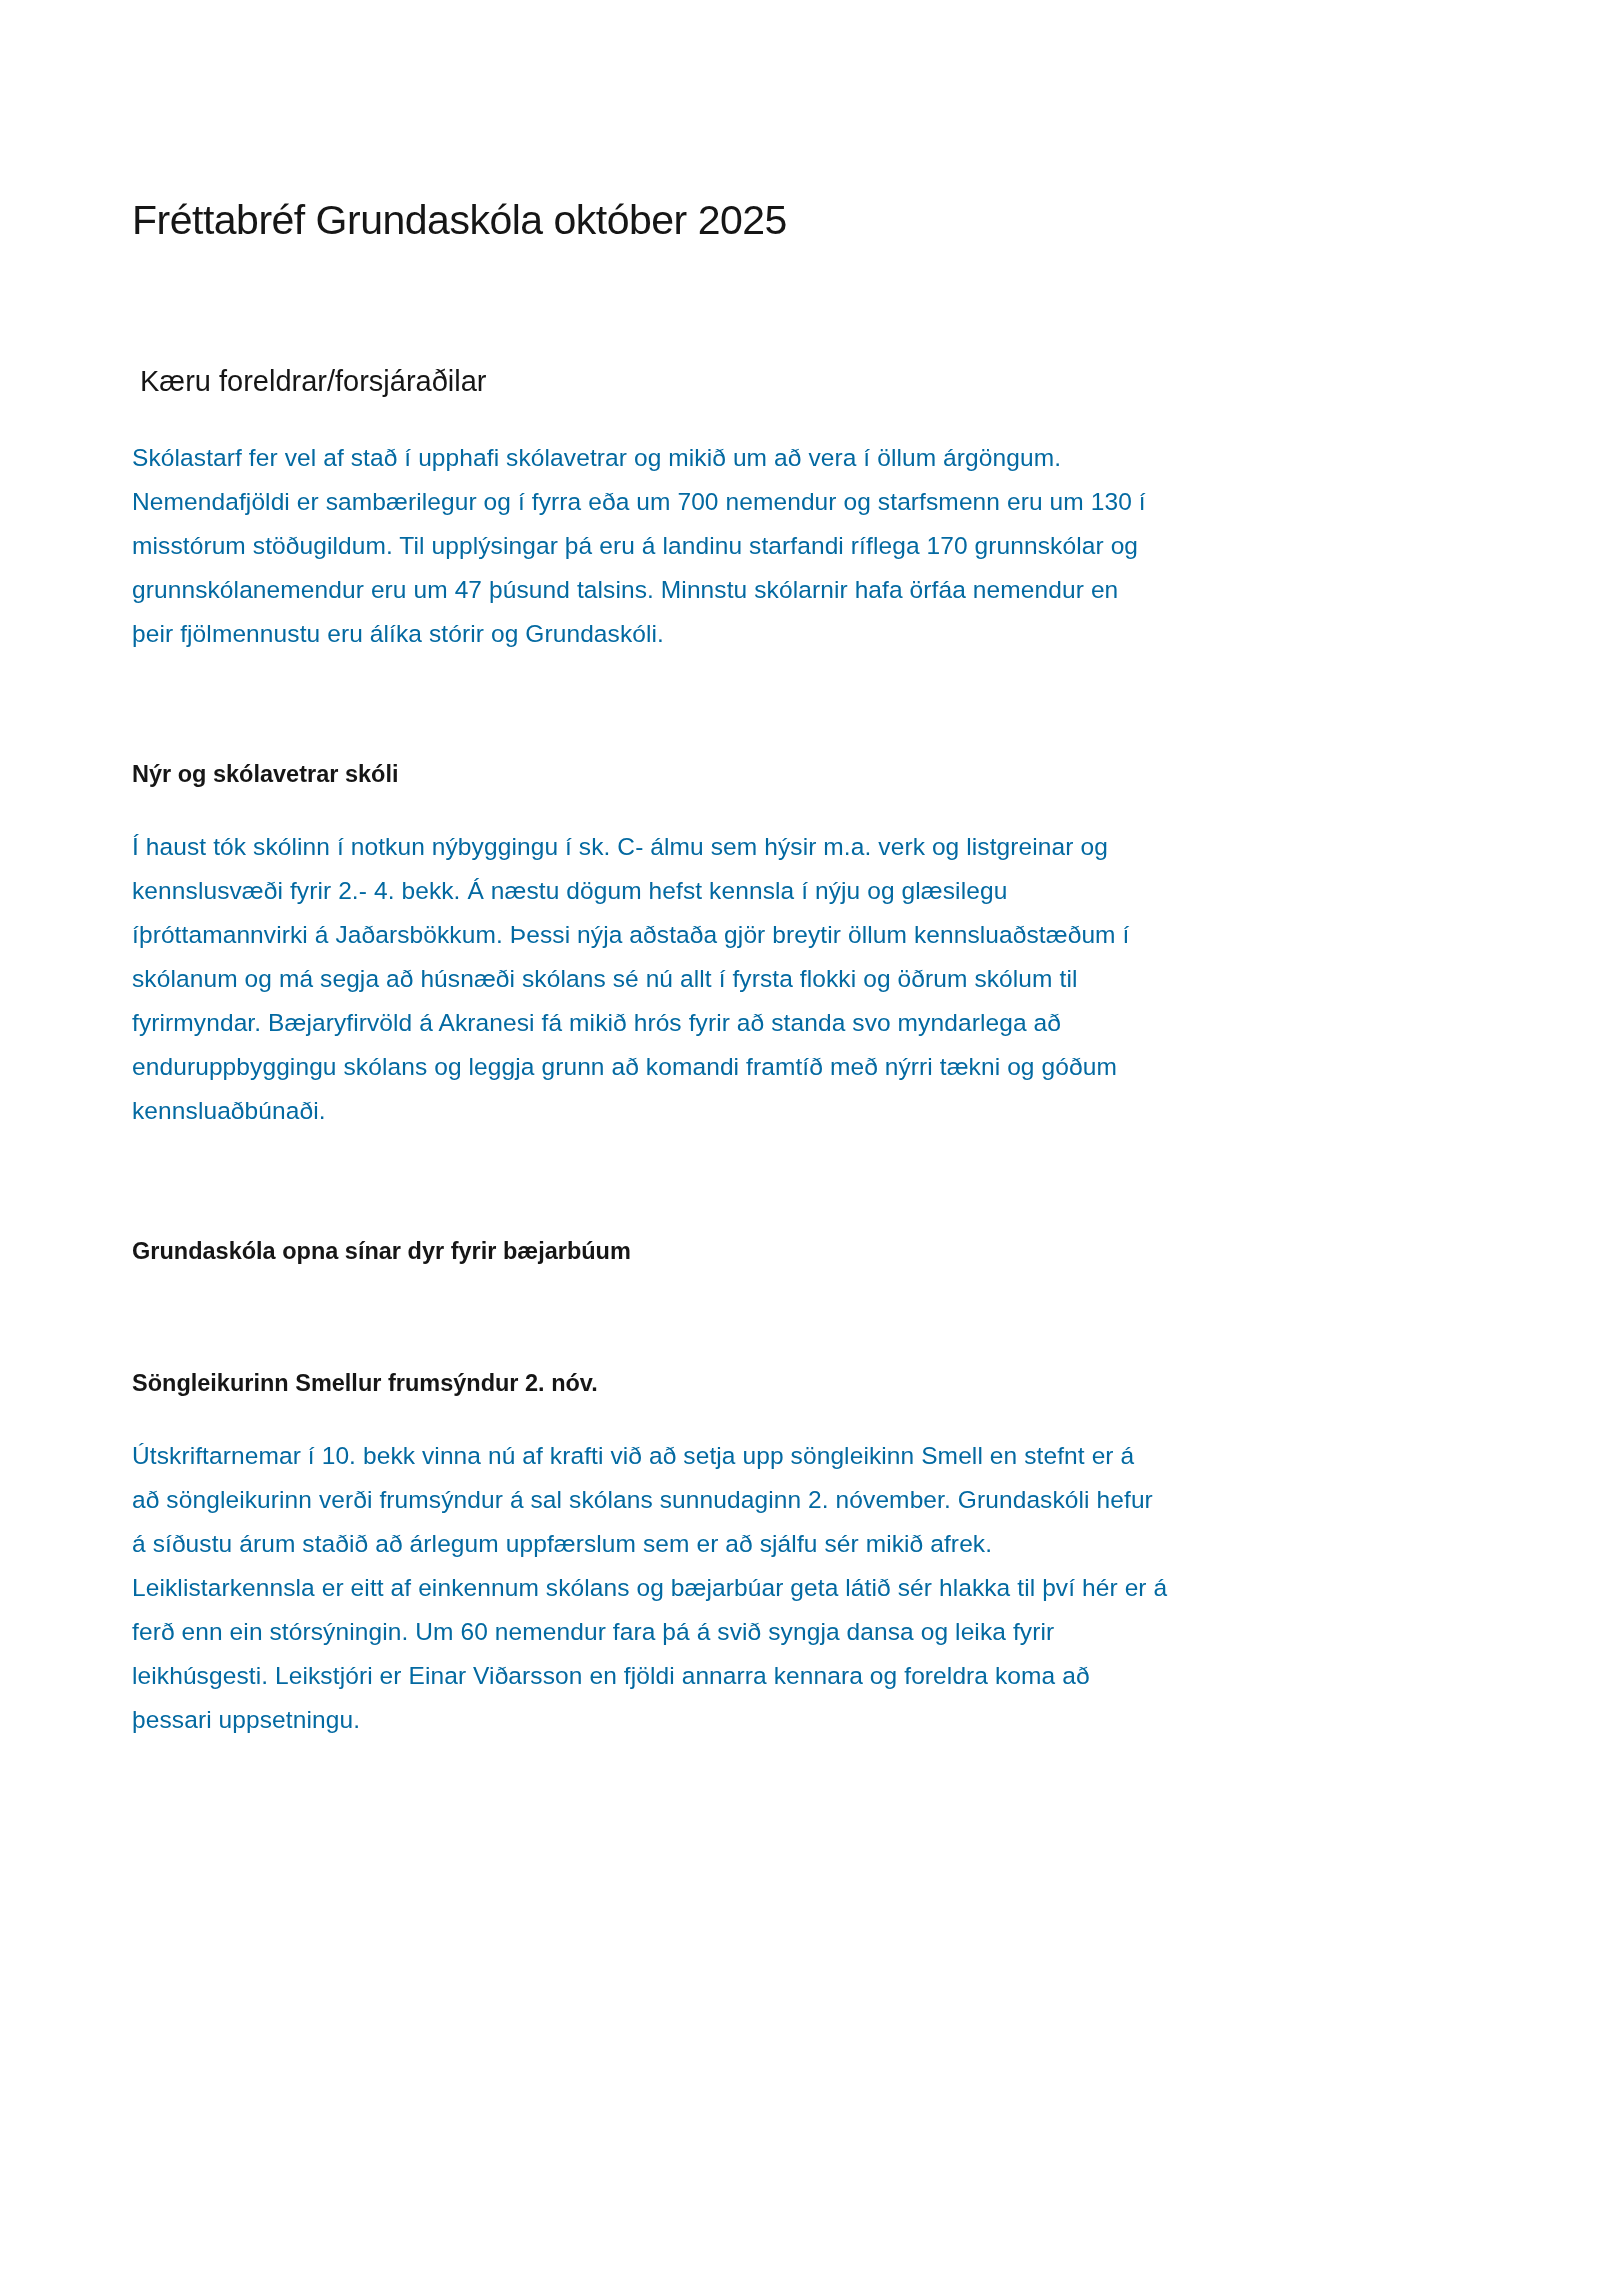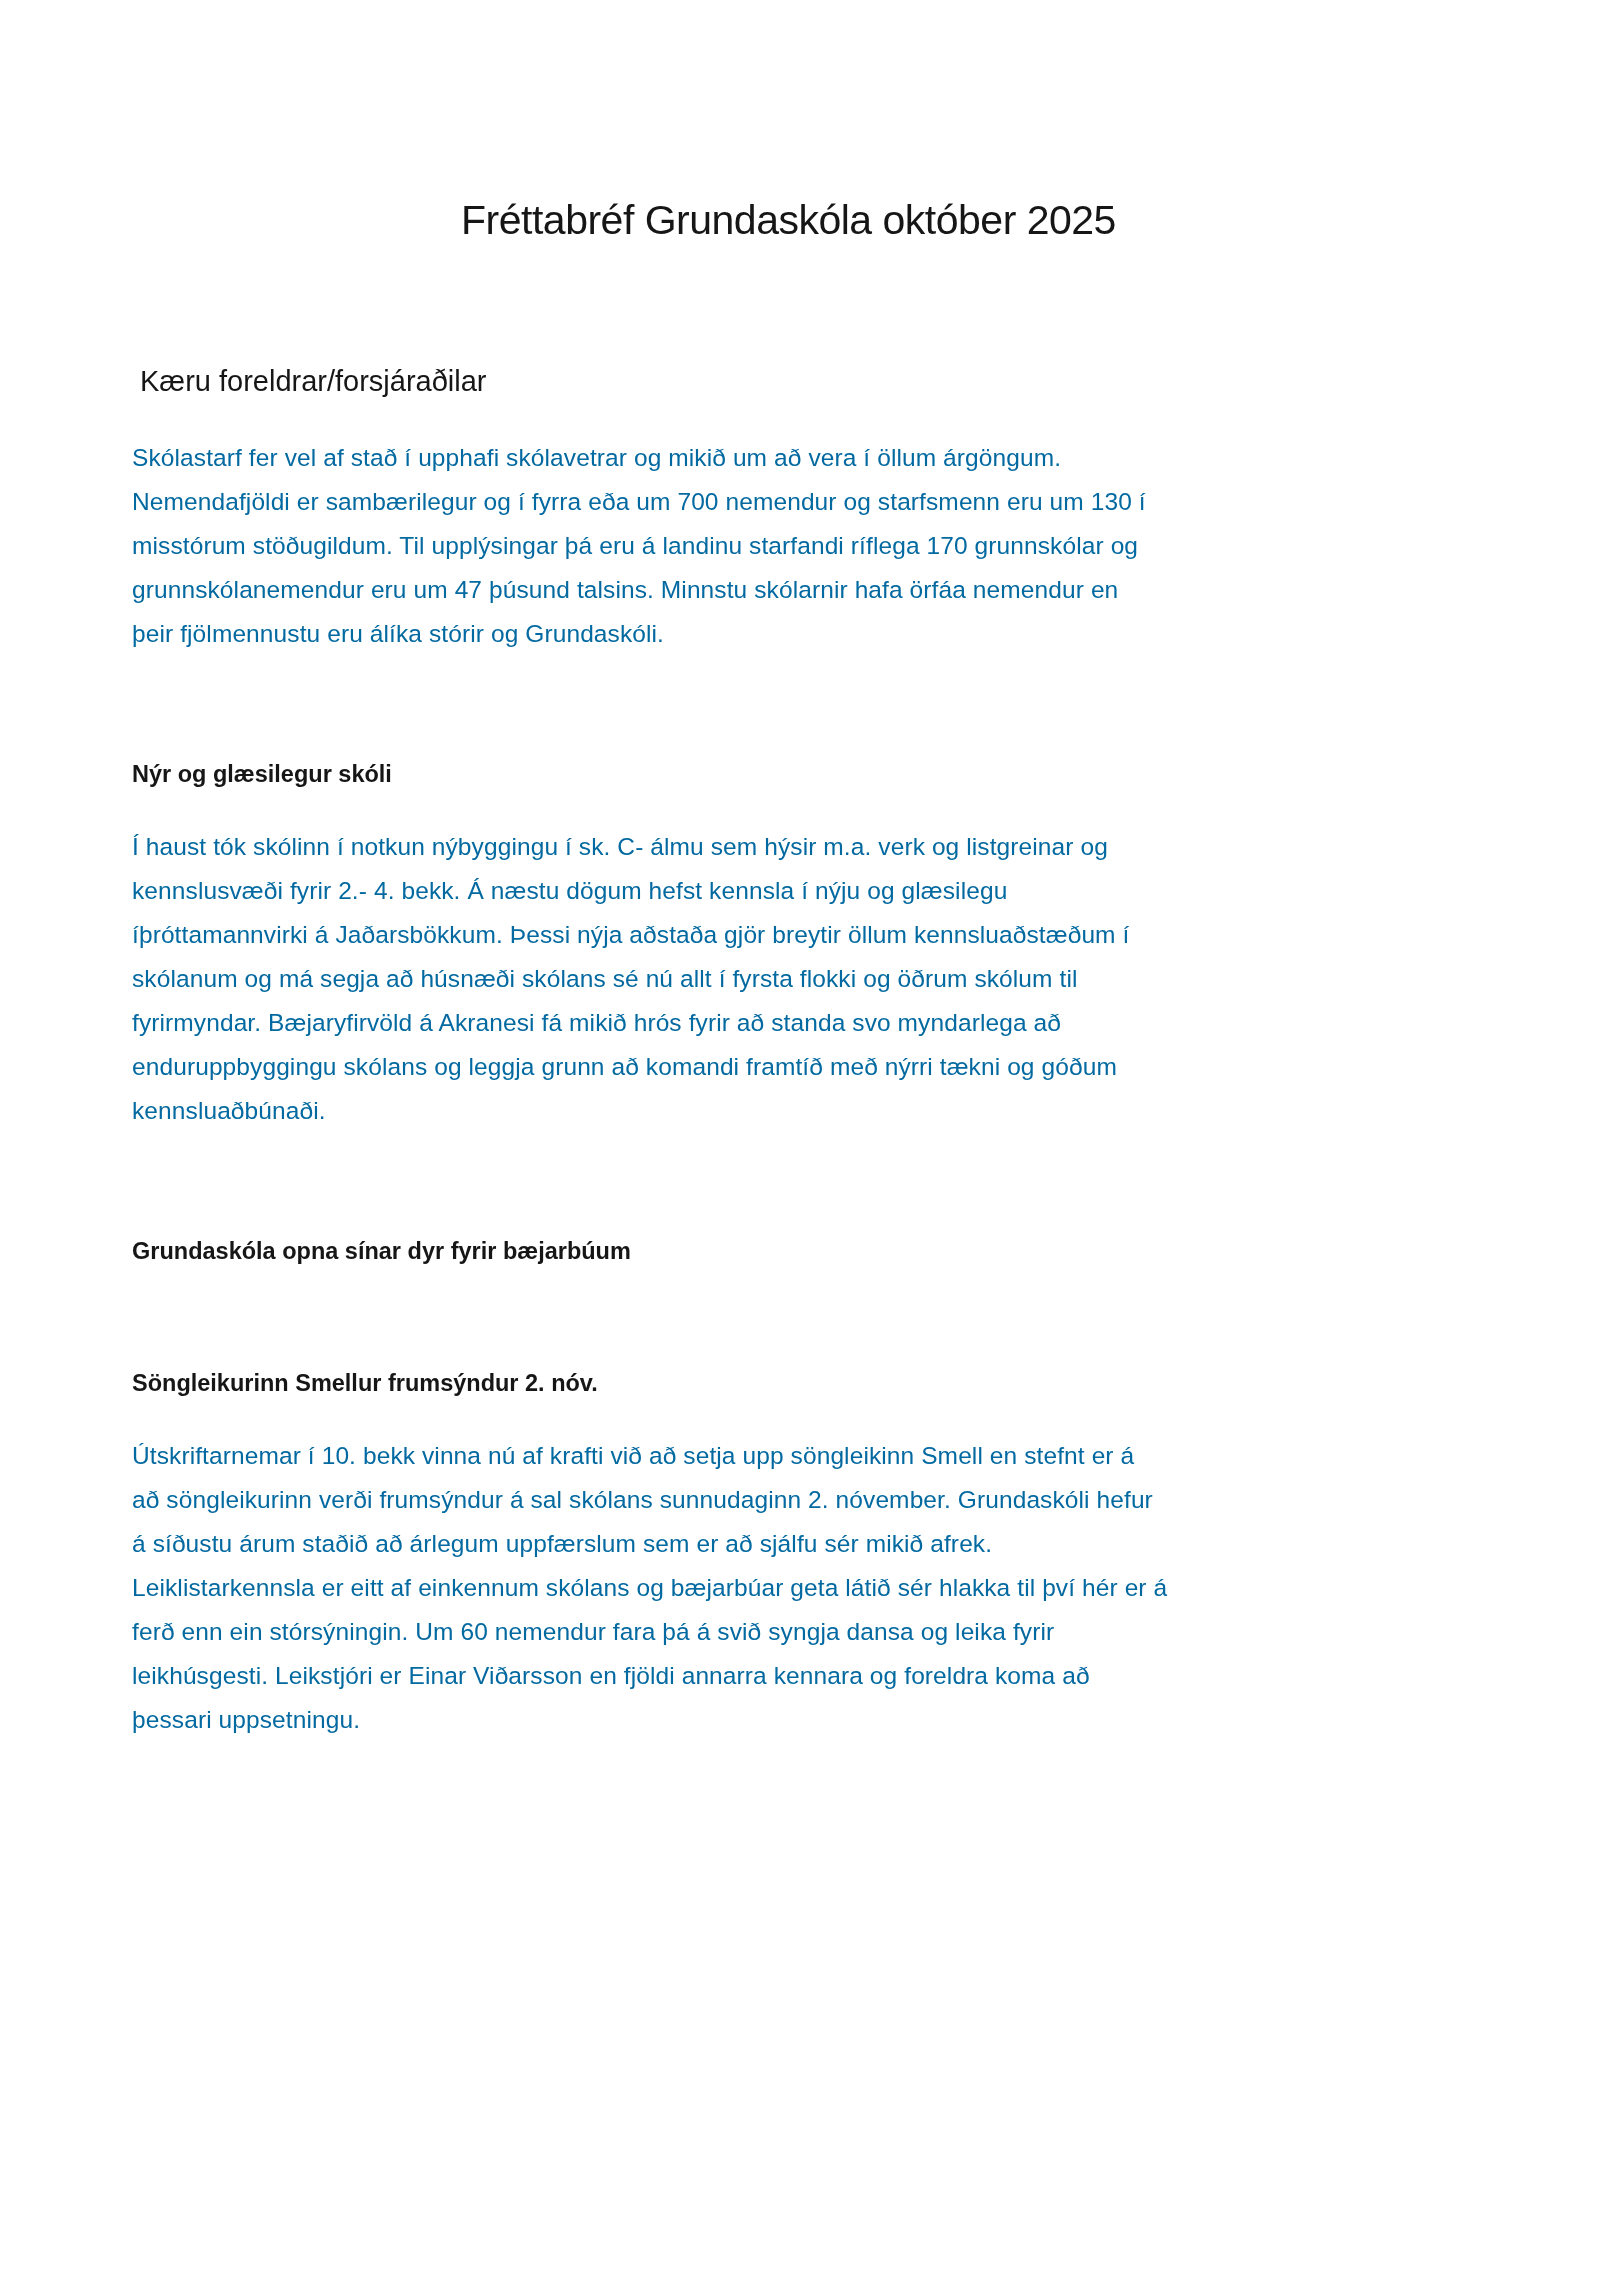--- a/index.html
+++ b/index.html
@@ -23,21 +23,20 @@
     padding: 0 176px 0 132px;
   }
   .doc-title {
     margin: 0;
     padding-top: 196px;
     font-size: 41px;
     font-weight: 400;
     letter-spacing: -0.5px;
     color: #161616;
     line-height: 1.2;
-    text-align: center;
   }
   .h-section {
     margin: 8px;
     margin-top: 120px;
     font-size: 29px;
     font-weight: 400;
     color: #161616;
     line-height: 1.15;
   }
   .h-sub {
@@ -69,21 +68,21 @@
   <section>
     <h2 class="h-section">Kæru foreldrar/forsjáraðilar</h2>
     <p class="para">Skólastarf fer vel af stað í upphafi skólavetrar og mikið um að vera í öllum árgöngum.
 Nemendafjöldi er sambærilegur og í fyrra eða um 700 nemendur og starfsmenn eru um 130 í
 misstórum stöðugildum. Til upplýsingar þá eru á landinu starfandi ríflega 170 grunnskólar og
 grunnskólanemendur eru um 47 þúsund talsins. Minnstu skólarnir hafa örfáa nemendur en
 þeir fjölmennustu eru álíka stórir og Grundaskóli.</p>
   </section>
 
   <section>
-    <h3 class="h-sub">Nýr og glæsilegur skóli</h3>
+    <h3 class="h-sub">Nýr og skólavetrar skóli</h3>
     <p class="para">Í haust tók skólinn í notkun nýbyggingu í sk. C- álmu sem hýsir m.a. verk og listgreinar og
 kennslusvæði fyrir 2.- 4. bekk. Á næstu dögum hefst kennsla í nýju og glæsilegu
 íþróttamannvirki á Jaðarsbökkum. Þessi nýja aðstaða gjör breytir öllum kennsluaðstæðum í
 skólanum og má segja að húsnæði skólans sé nú allt í fyrsta flokki og öðrum skólum til
 fyrirmyndar. Bæjaryfirvöld á Akranesi fá mikið hrós fyrir að standa svo myndarlega að
 enduruppbyggingu skólans og leggja grunn að komandi framtíð með nýrri tækni og góðum
 kennsluaðbúnaði.</p>
   </section>
 
   <section>

